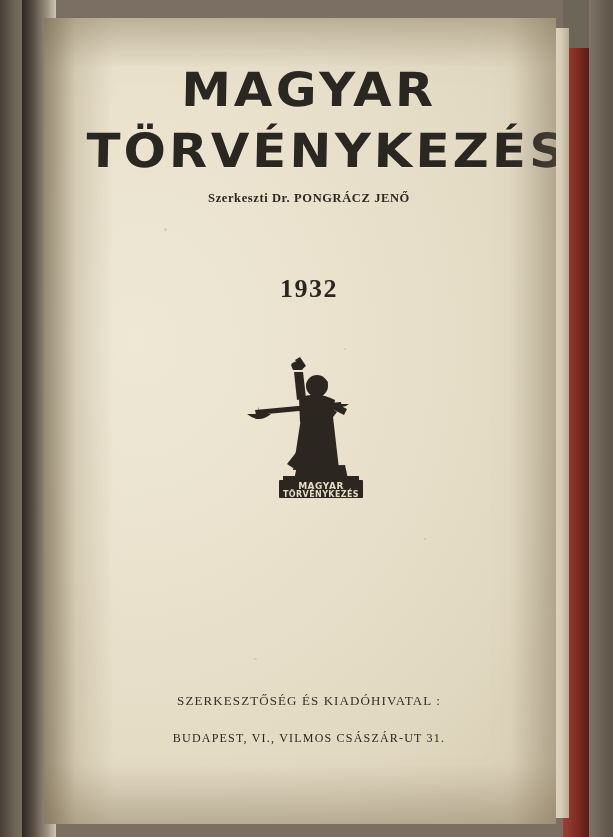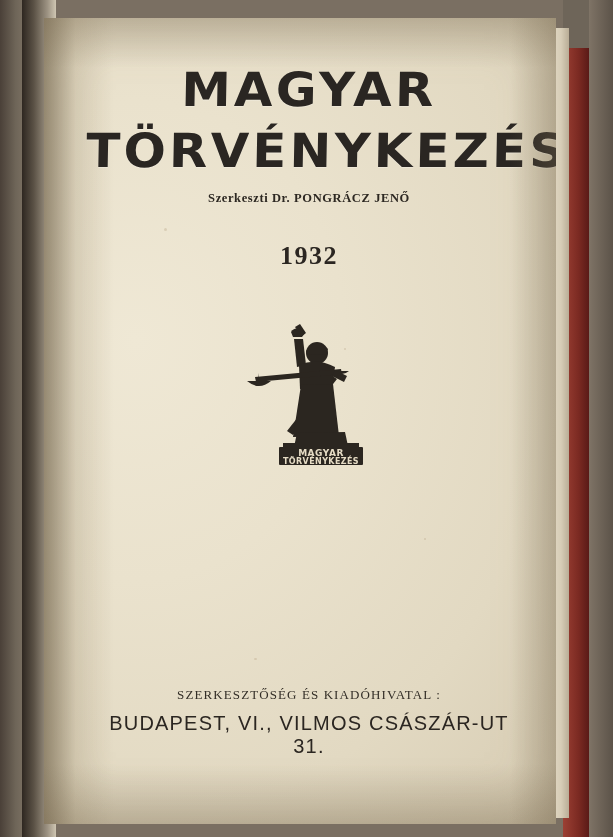--- a/index.html
+++ b/index.html
@@ -154,51 +154,51 @@
   .volume {
     margin-top: 94px;
     font-family: "Liberation Serif", serif;
     font-size: 20px;
     font-weight: bold;
     letter-spacing: 2.5px;
     color: #2b2621;
   }
 
   .year {
-    margin-top: 35px;
+    margin-top: 68px;
     font-family: "Liberation Serif", serif;
     font-size: 26px;
     font-weight: bold;
     letter-spacing: 1.5px;
     color: #2b2621;
   }
 
   .emblem-wrap {
     margin-top: 52px;
     display: flex;
     justify-content: center;
   }
 
   .imprint {
     position: absolute;
     left: 0;
     right: 0;
-    bottom: 66px;
+    bottom: 78px;
     text-align: center;
   }
   .imprint-line1 {
     font-family: "Liberation Serif", serif;
     font-size: 13px;
     letter-spacing: 1.1px;
     color: #332e27;
   }
   .imprint-line2 {
-    margin-top: 9px;
-    font-family: Liberation Sans, sans-serif;
-    font-size: 20px;
+    margin-top: 22px;
+    font-family: Liberation Serif, serif;
+    font-size: 12px;
     letter-spacing: 1.2px;
     color: #2b2621;
   }
 
   
   .speck {
     position: absolute;
     border-radius: 50%;
     background: rgba(150,125,85,0.22);
     pointer-events: none;

